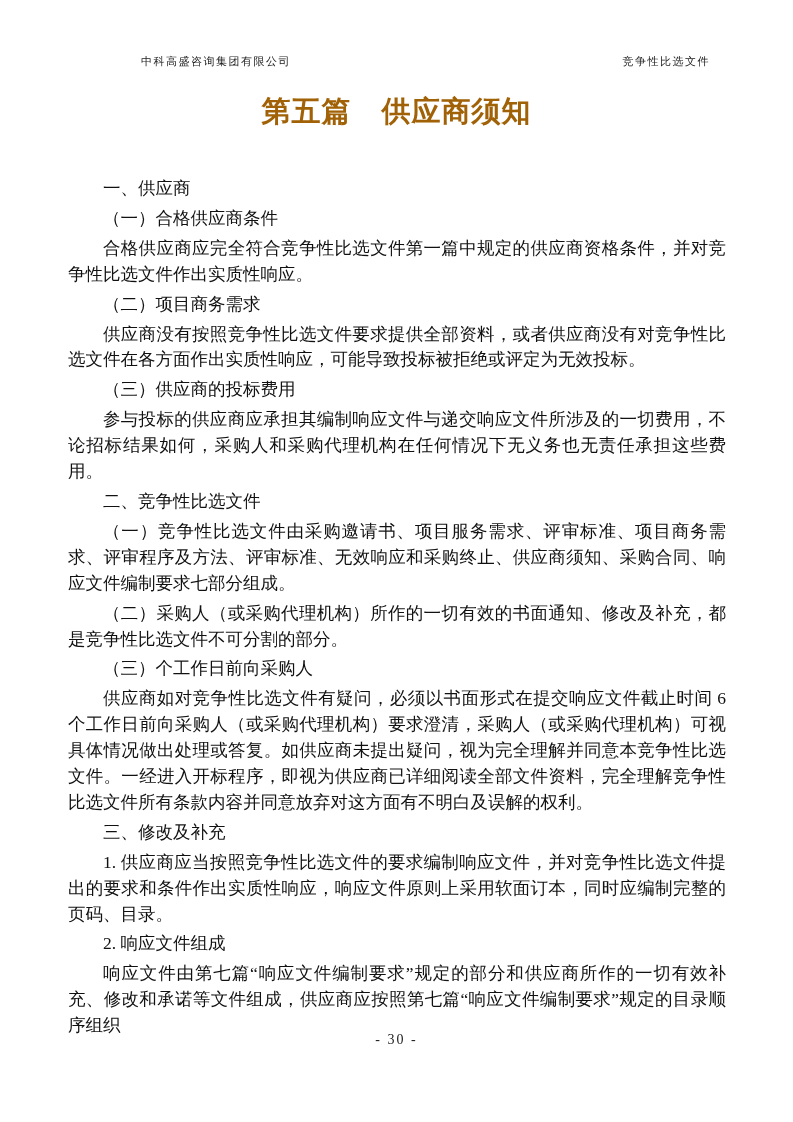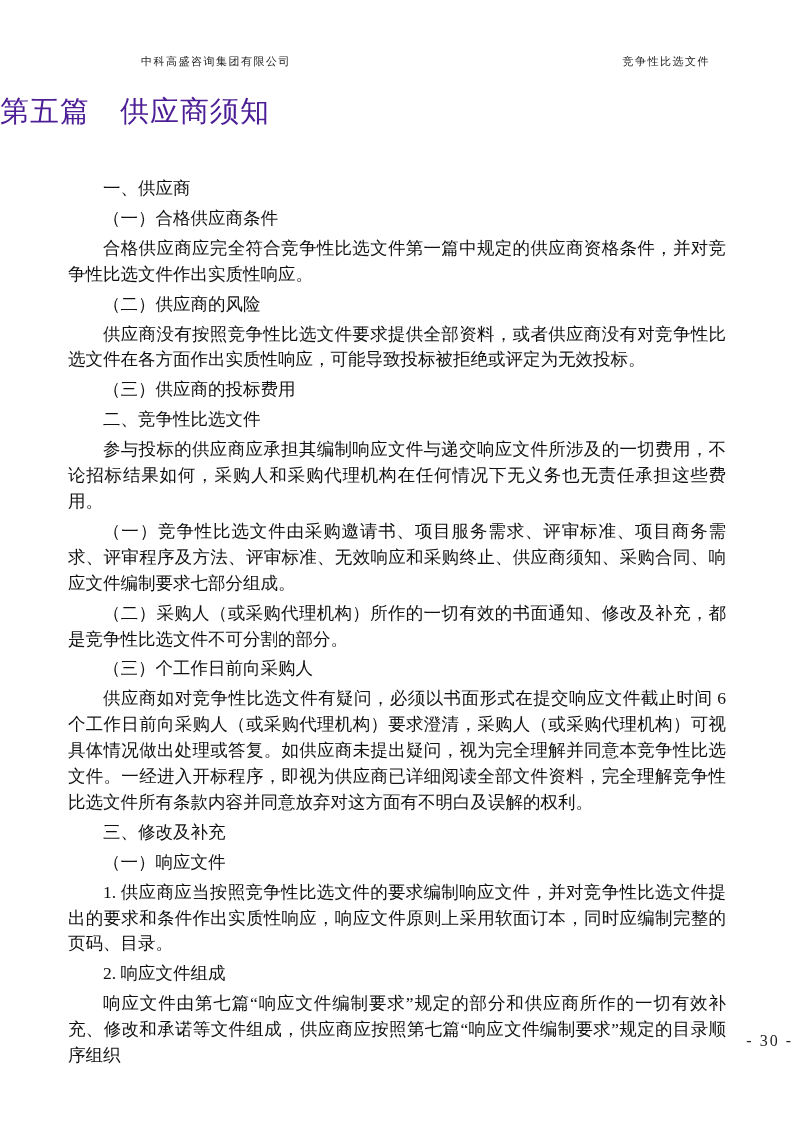--- a/index.html
+++ b/index.html
@@ -27,25 +27,25 @@
     font-size: 11px;
     letter-spacing: 1.5px;
     color: #222222;
     margin-left: 48px;
   }
   .doc-title {
     position: absolute;
     top: 92px;
     left: 0;
     width: 100%;
-    text-align: left;
+    text-align: center;
     font-size: 29px;
-    font-weight: 400;
+    font-weight: 700;
     letter-spacing: 1px;
-    color: #4c1d95;
+    color: #a16207;
   }
   .body-text {
     position: absolute;
     top: 172px;
     left: 64px;
     width: 666px;
     font-size: 17.5px;
     line-height: 25.9px;
     text-align: justify;
     color: #111111;
@@ -53,53 +53,52 @@
   .body-text p {
     margin: 4px;
     padding: 0;
     text-indent: 2em;
   }
   .footer {
     position: absolute;
     top: 1032px;
     left: 0;
     width: 100%;
-    text-align: right;
-    font-size: 16px;
+    text-align: center;
+    font-size: 14px;
     color: #222222;
     letter-spacing: 2px;
   }
 </style>
 </head>
 <body>
 
 <div class="page">
 
   <div class="header">
     <span>中科高盛咨询集团有限公司</span>
     <span>竞争性比选文件</span>
   </div>
 
   <div class="doc-title">第五篇　供应商须知</div>
 
   <div class="body-text">
     <p>一、供应商</p>
     <p>（一）合格供应商条件</p>
     <p>合格供应商应完全符合竞争性比选文件第一篇中规定的供应商资格条件，并对竞争性比选文件作出实质性响应。</p>
-    <p>（二）供应商的风险</p>
+    <p>（二）项目商务需求</p>
     <p>供应商没有按照竞争性比选文件要求提供全部资料，或者供应商没有对竞争性比选文件在各方面作出实质性响应，可能导致投标被拒绝或评定为无效投标。</p>
     <p>（三）供应商的投标费用</p>
+    <p>参与投标的供应商应承担其编制响应文件与递交响应文件所涉及的一切费用，不论招标结果如何，采购人和采购代理机构在任何情况下无义务也无责任承担这些费用。</p>
     <p>二、竞争性比选文件</p>
-    <p>参与投标的供应商应承担其编制响应文件与递交响应文件所涉及的一切费用，不论招标结果如何，采购人和采购代理机构在任何情况下无义务也无责任承担这些费用。</p>
     <p>（一）竞争性比选文件由采购邀请书、项目服务需求、评审标准、项目商务需求、评审程序及方法、评审标准、无效响应和采购终止、供应商须知、采购合同、响应文件编制要求七部分组成。</p>
     <p>（二）采购人（或采购代理机构）所作的一切有效的书面通知、修改及补充，都是竞争性比选文件不可分割的部分。</p>
     <p>（三）个工作日前向采购人</p>
     <p>供应商如对竞争性比选文件有疑问，必须以书面形式在提交响应文件截止时间 6 个工作日前向采购人（或采购代理机构）要求澄清，采购人（或采购代理机构）可视具体情况做出处理或答复。如供应商未提出疑问，视为完全理解并同意本竞争性比选文件。一经进入开标程序，即视为供应商已详细阅读全部文件资料，完全理解竞争性比选文件所有条款内容并同意放弃对这方面有不明白及误解的权利。</p>
     <p>三、修改及补充</p>
-    <p>（一）响应文件</p>
     <p>1. 供应商应当按照竞争性比选文件的要求编制响应文件，并对竞争性比选文件提出的要求和条件作出实质性响应，响应文件原则上采用软面订本，同时应编制完整的页码、目录。</p>
     <p>2. 响应文件组成</p>
     <p>响应文件由第七篇“响应文件编制要求”规定的部分和供应商所作的一切有效补充、修改和承诺等文件组成，供应商应按照第七篇“响应文件编制要求”规定的目录顺序组织</p>
   </div>
 
   <div class="footer">
     <span>- 30 -</span>
   </div>
 
 </div>

